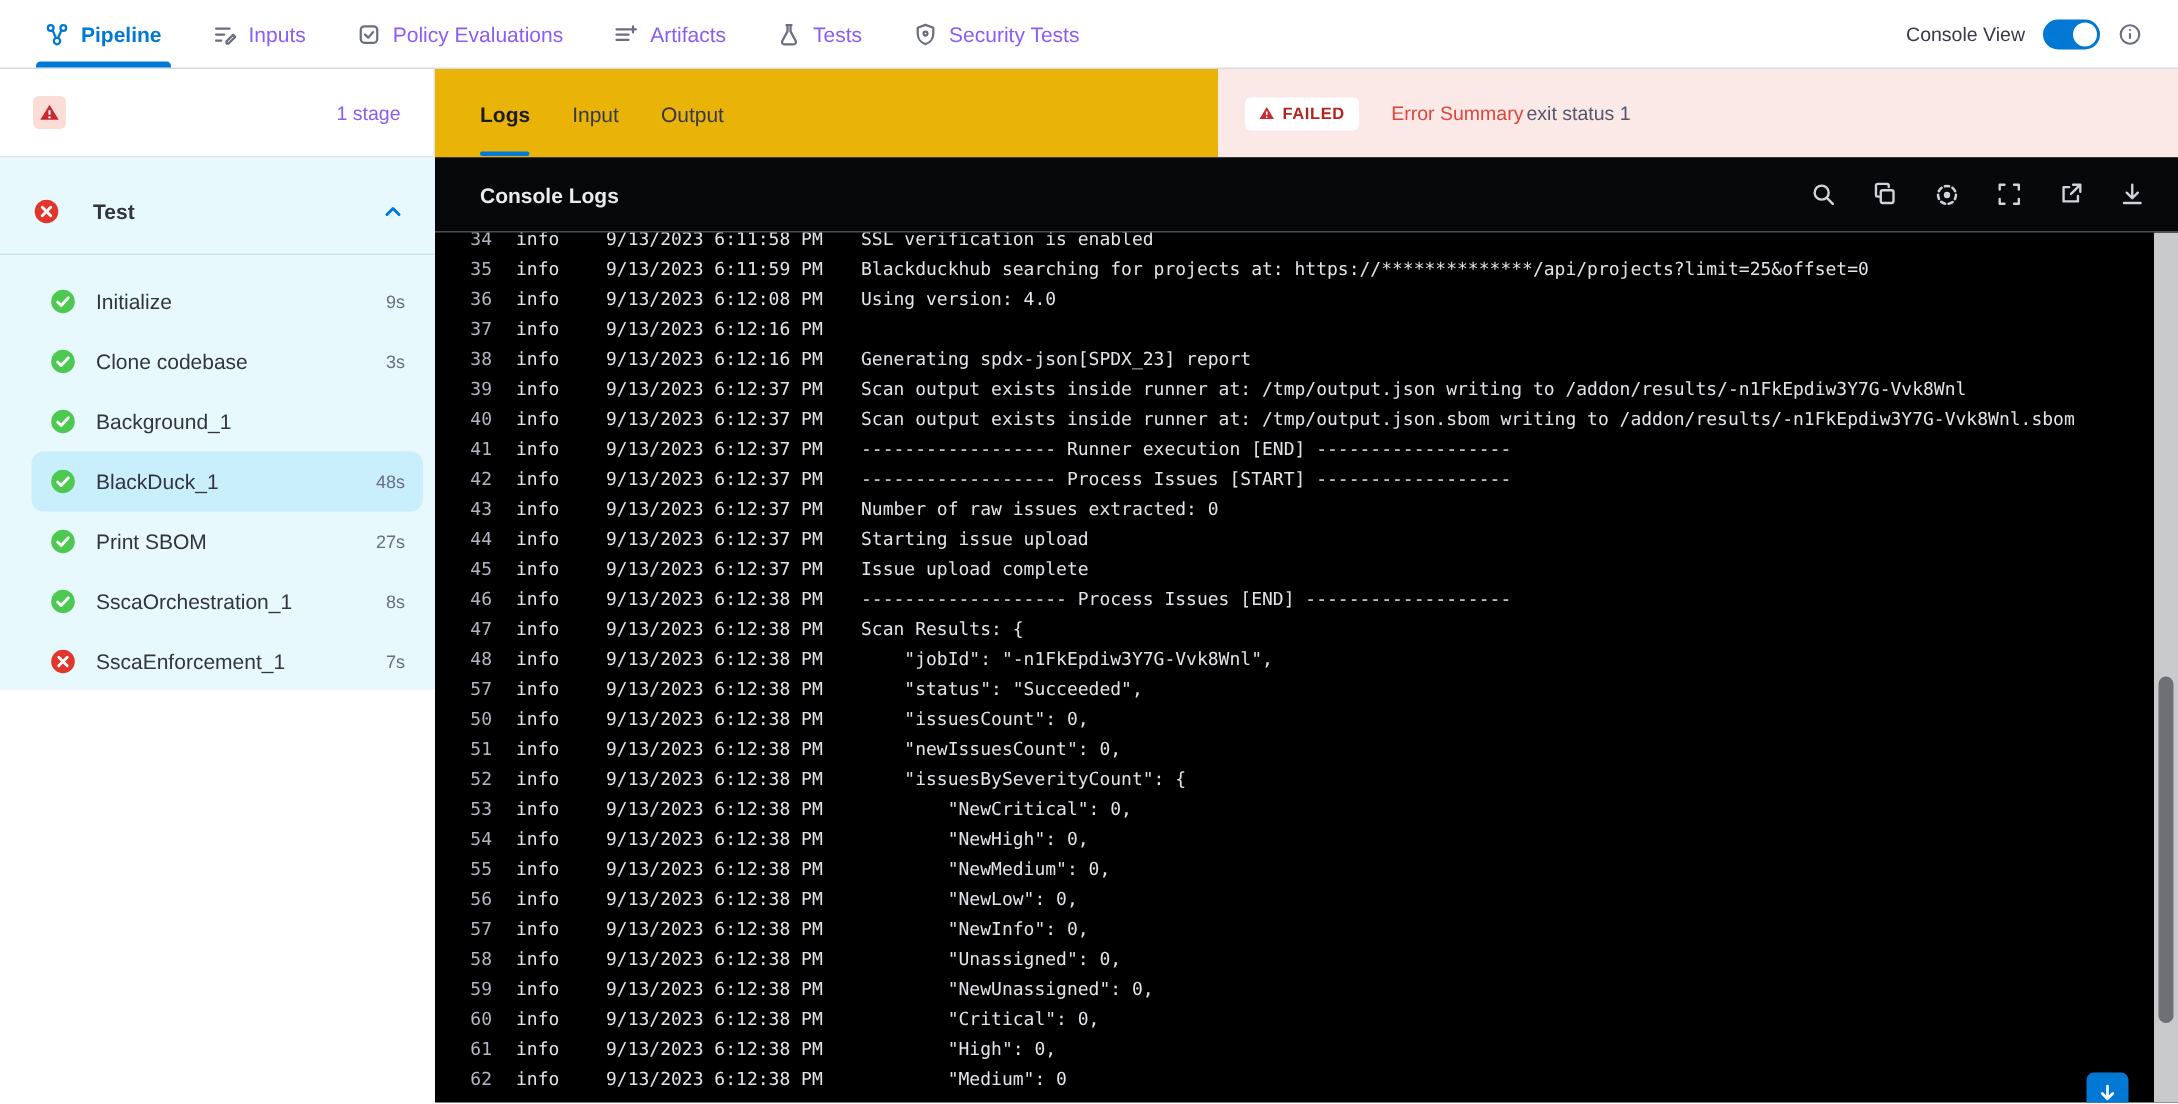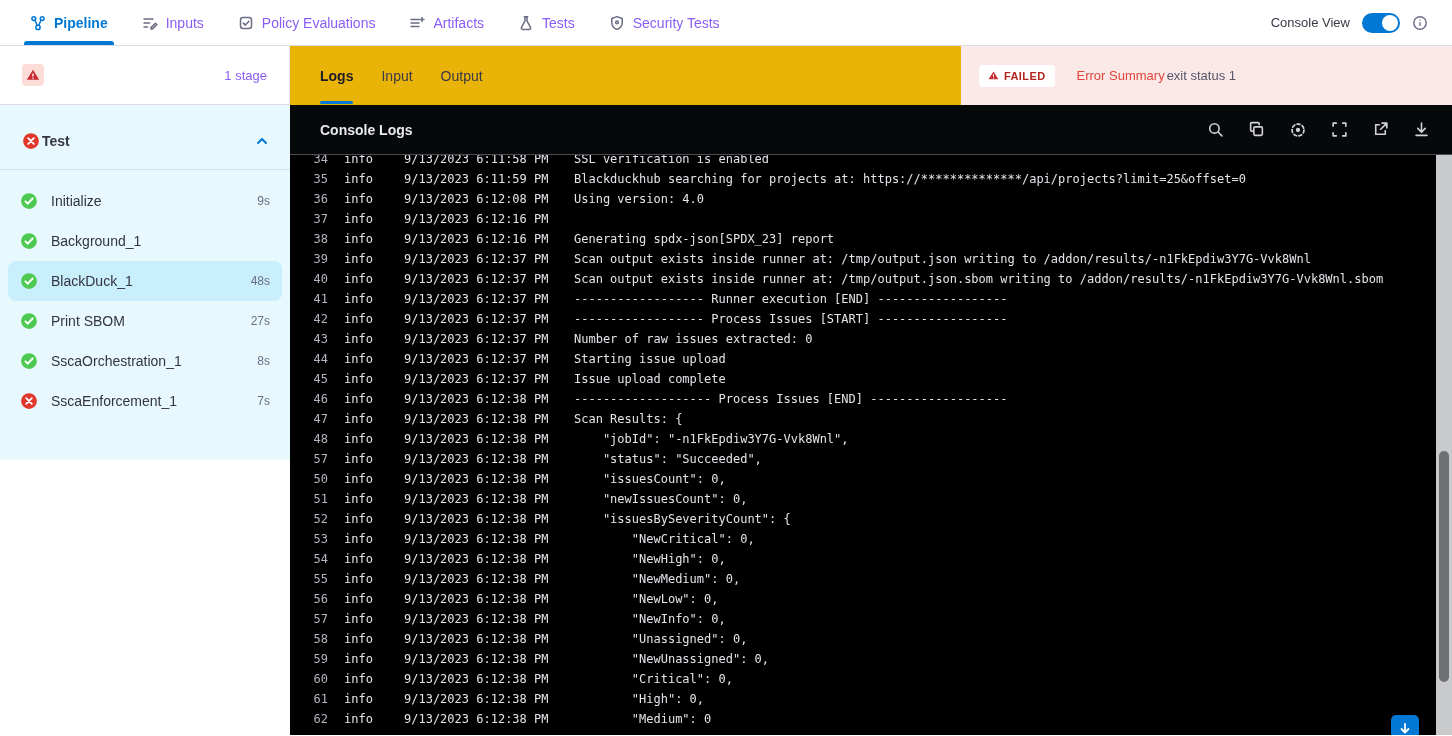--- a/index.html
+++ b/index.html
@@ -30,41 +30,41 @@
   .body-row { display:flex; height:689px; }
 
   
   .sidebar { width:290px; flex:0 0 290px; background:#fff; }
   .sidebar-top { height:59px; border-bottom:1px solid #dadbe2; border-right:1px solid #e4e5ec;
                  display:flex; align-items:center; justify-content:space-between; padding:0 22px; }
   .alert-chip { width:22px; height:22px; border-radius:4px; background:#fbdcd7;
                 display:flex; align-items:center; justify-content:center; color:#c7292f; }
   .stage-count { font-size:13px; color:#8b5cf6; }
   .stage-panel { background:#e7f9fd; height:355px; }
-  .stage-header { height:64px; display:flex; align-items:center; gap:2px; padding:8px 20px 0 22px; cursor:pointer; }
+  .stage-header { height:64px; display:flex; align-items:center; gap:22px; padding:8px 20px 0 22px; cursor:pointer; }
   .stage-name { font-size:14px; font-weight:600; color:#333342; }
   .stage-chevron { margin-left:auto; color:var(--accent,#0278d5); background:none; border:none; cursor:pointer; }
   .stage-divider { height:1px; background:#c9e6ee; margin:0 0; }
-  .steps { padding:11px 8px 0 8px; }
+  .steps { padding:11px 8px 0 8px;margin-left:13px; }
   .step { height:40px; display:flex; align-items:center; gap:13px; padding:0 12px;
           border-radius:8px; cursor:pointer; }
   .step.selected { background:var(--selected,#c9eefc); }
   .step-name { font-size:14px; color:#333342; }
   .step-time { margin-left:auto; font-size:12px; color:#6b6d85; }
 
   
   .main { flex:1; display:flex; flex-direction:column; min-width:0; }
   .main-top { height:59px; background:#eab308; display:flex; }
   .log-tabs { display:flex; gap:28px; padding-left:30px; align-items:center; }
   .ltab { font-size:14px; color:#383946; height:100%; display:flex; align-items:center;
           position:relative; cursor:pointer; }
   .ltab.active { font-weight:700; color:#1c1c28; }
   .ltab.active::after { content:""; position:absolute; left:0; right:0; bottom:1px;
                         height:3px; border-radius:2px; background:var(--accent,#0278d5); }
-  .error-strip { margin-left:auto; width:491px; background:var(--error-bg,#fbe9e7);
+  .error-strip { margin-left:auto; width:640px; background:var(--error-bg,#fbe9e7);
                  display:flex; align-items:center; gap:22px; padding-left:18px; }
   .failed-badge { background:#fff; border-radius:4px; padding:5px 9px; display:flex;
                   align-items:center; gap:5px; color:#b0261f; font-size:11px; font-weight:700;
                   letter-spacing:.4px; }
   .err-text { display:flex; gap:2px; }
   .err-title { font-size:13px; color:#e0443c; }
   .err-msg { font-size:13px; color:#55566a; }
 
   
   .console { flex:1; background:#000; display:flex; flex-direction:column; min-height:0; }
@@ -197,20 +197,30 @@
       <div class="steps" id="steps">
           <div class="step">
             <span>
               <svg width="18" height="18" viewBox="0 0 16 16">
                 <circle cx="8" cy="8" r="7" fill="#4dc952"></circle>
                 <path d="M4.8 8.3l2.1 2.1 4.3-4.6" fill="none" stroke="#fff" stroke-width="1.7" stroke-linecap="round" stroke-linejoin="round"></path>
               </svg>
             </span>
             <span class="step-name">Initialize</span>
             <span class="step-time">9s</span>
+          </div>
+          <div class="step">
+            <span>
+              <svg width="18" height="18" viewBox="0 0 16 16">
+                <circle cx="8" cy="8" r="7" fill="#4dc952"></circle>
+                <path d="M4.8 8.3l2.1 2.1 4.3-4.6" fill="none" stroke="#fff" stroke-width="1.7" stroke-linecap="round" stroke-linejoin="round"></path>
+              </svg>
+            </span>
+            <span class="step-name">Clone codebase</span>
+            <span class="step-time">3s</span>
           </div>
           <div class="step">
             <span>
               <svg width="18" height="18" viewBox="0 0 16 16">
                 <circle cx="8" cy="8" r="7" fill="#4dc952"></circle>
                 <path d="M4.8 8.3l2.1 2.1 4.3-4.6" fill="none" stroke="#fff" stroke-width="1.7" stroke-linecap="round" stroke-linejoin="round"></path>
               </svg>
             </span>
             <span class="step-name">Background_1</span>
             <span class="step-time"></span>

